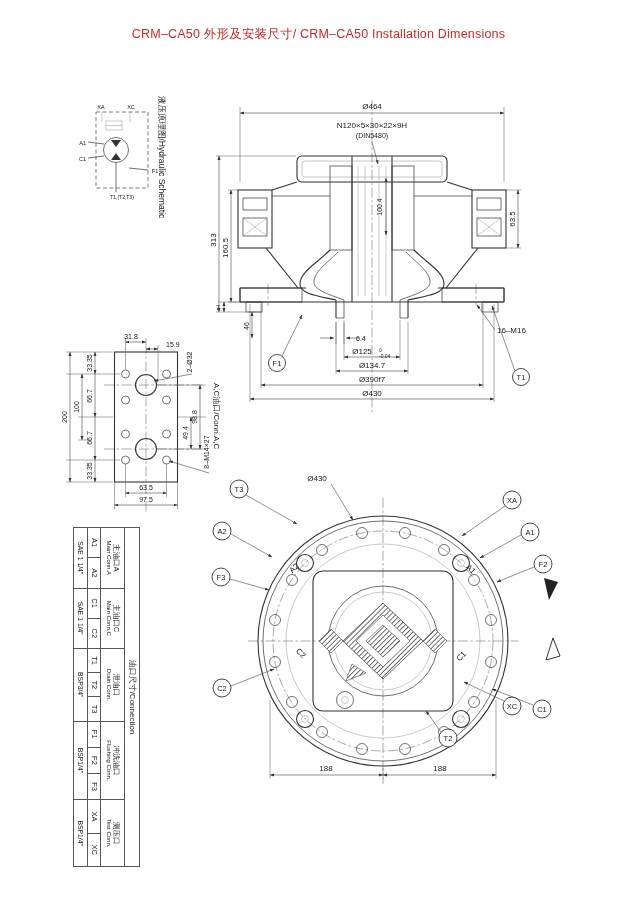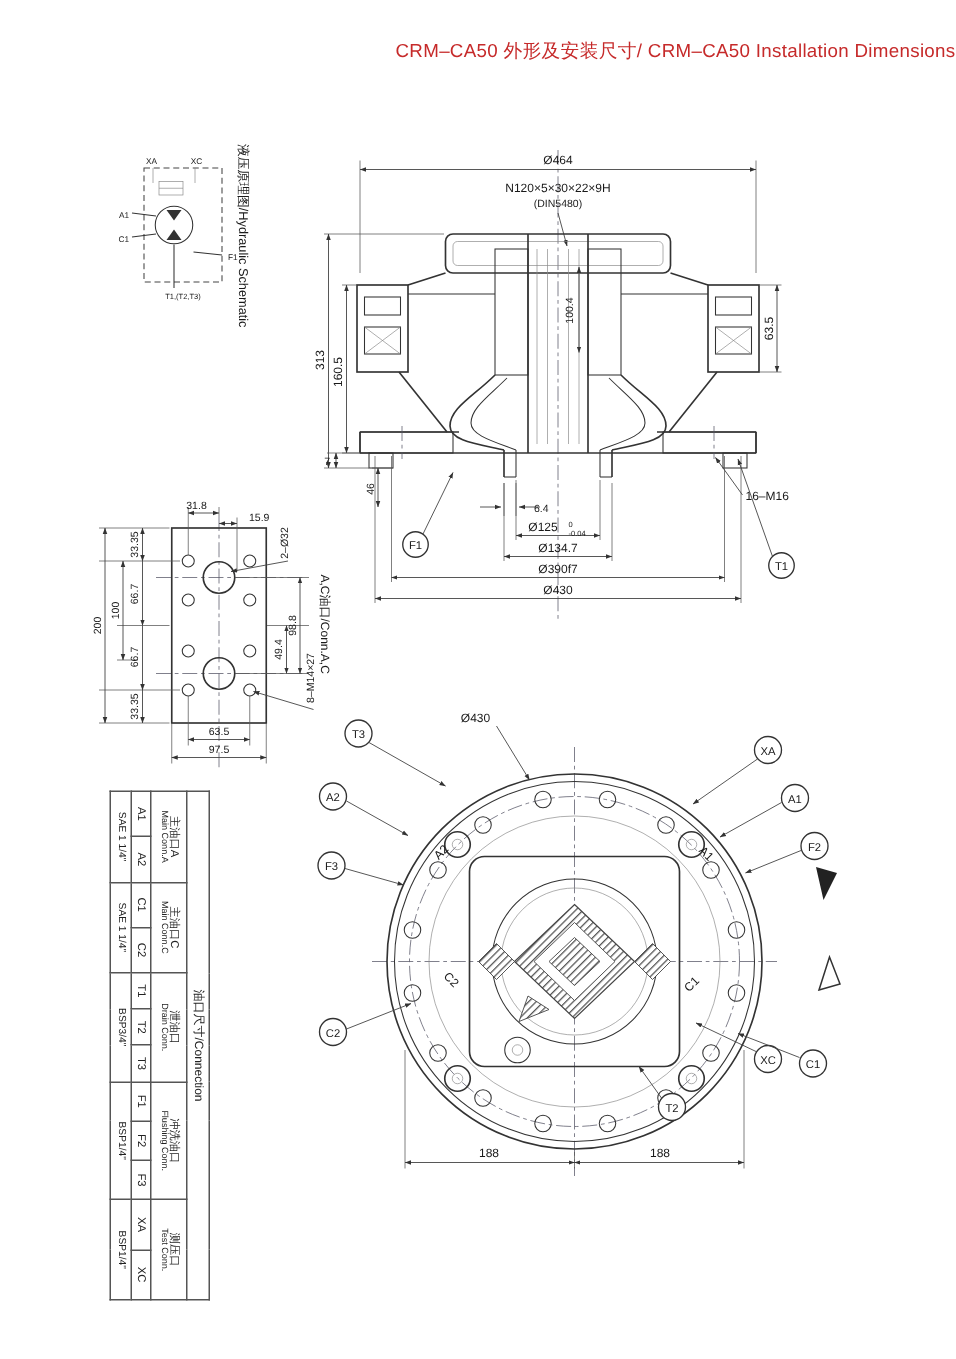--- a/index.html
+++ b/index.html
@@ -1,18 +1,18 @@
 <!DOCTYPE html>
 <html><head>
 <meta charset="utf-8">
 <style>
   *{margin:0;padding:0;box-sizing:border-box}
   html,body{width:637px;height:906px;background:#ffffff;position:relative;overflow:hidden;
     font-family:"Liberation Sans","DejaVu Sans",sans-serif;}
-  .title{position:absolute;top:26px;left:0;width:100%;text-align:right;
+  .title{position:absolute;top:26px;left:0;width:100%;text-align:center;
     font-size:12.5px;color:#c62a2a;letter-spacing:.2px}
   svg{position:absolute;left:0;top:0}
   .s{fill:none;stroke:#333;stroke-width:1.1}
   .s2{fill:none;stroke:#333;stroke-width:0.7}
   .thin{fill:none;stroke:#888;stroke-width:0.45}
   .cl{fill:none;stroke:#556;stroke-width:0.5;stroke-dasharray:10 2.5 2.5 2.5}
   .ext{fill:none;stroke:#555;stroke-width:0.5}
   .dim{fill:none;stroke:#444;stroke-width:0.6}
   .ldr{fill:none;stroke:#444;stroke-width:0.6}
   .dash{fill:none;stroke:#444;stroke-width:0.7;stroke-dasharray:4 2.5}

